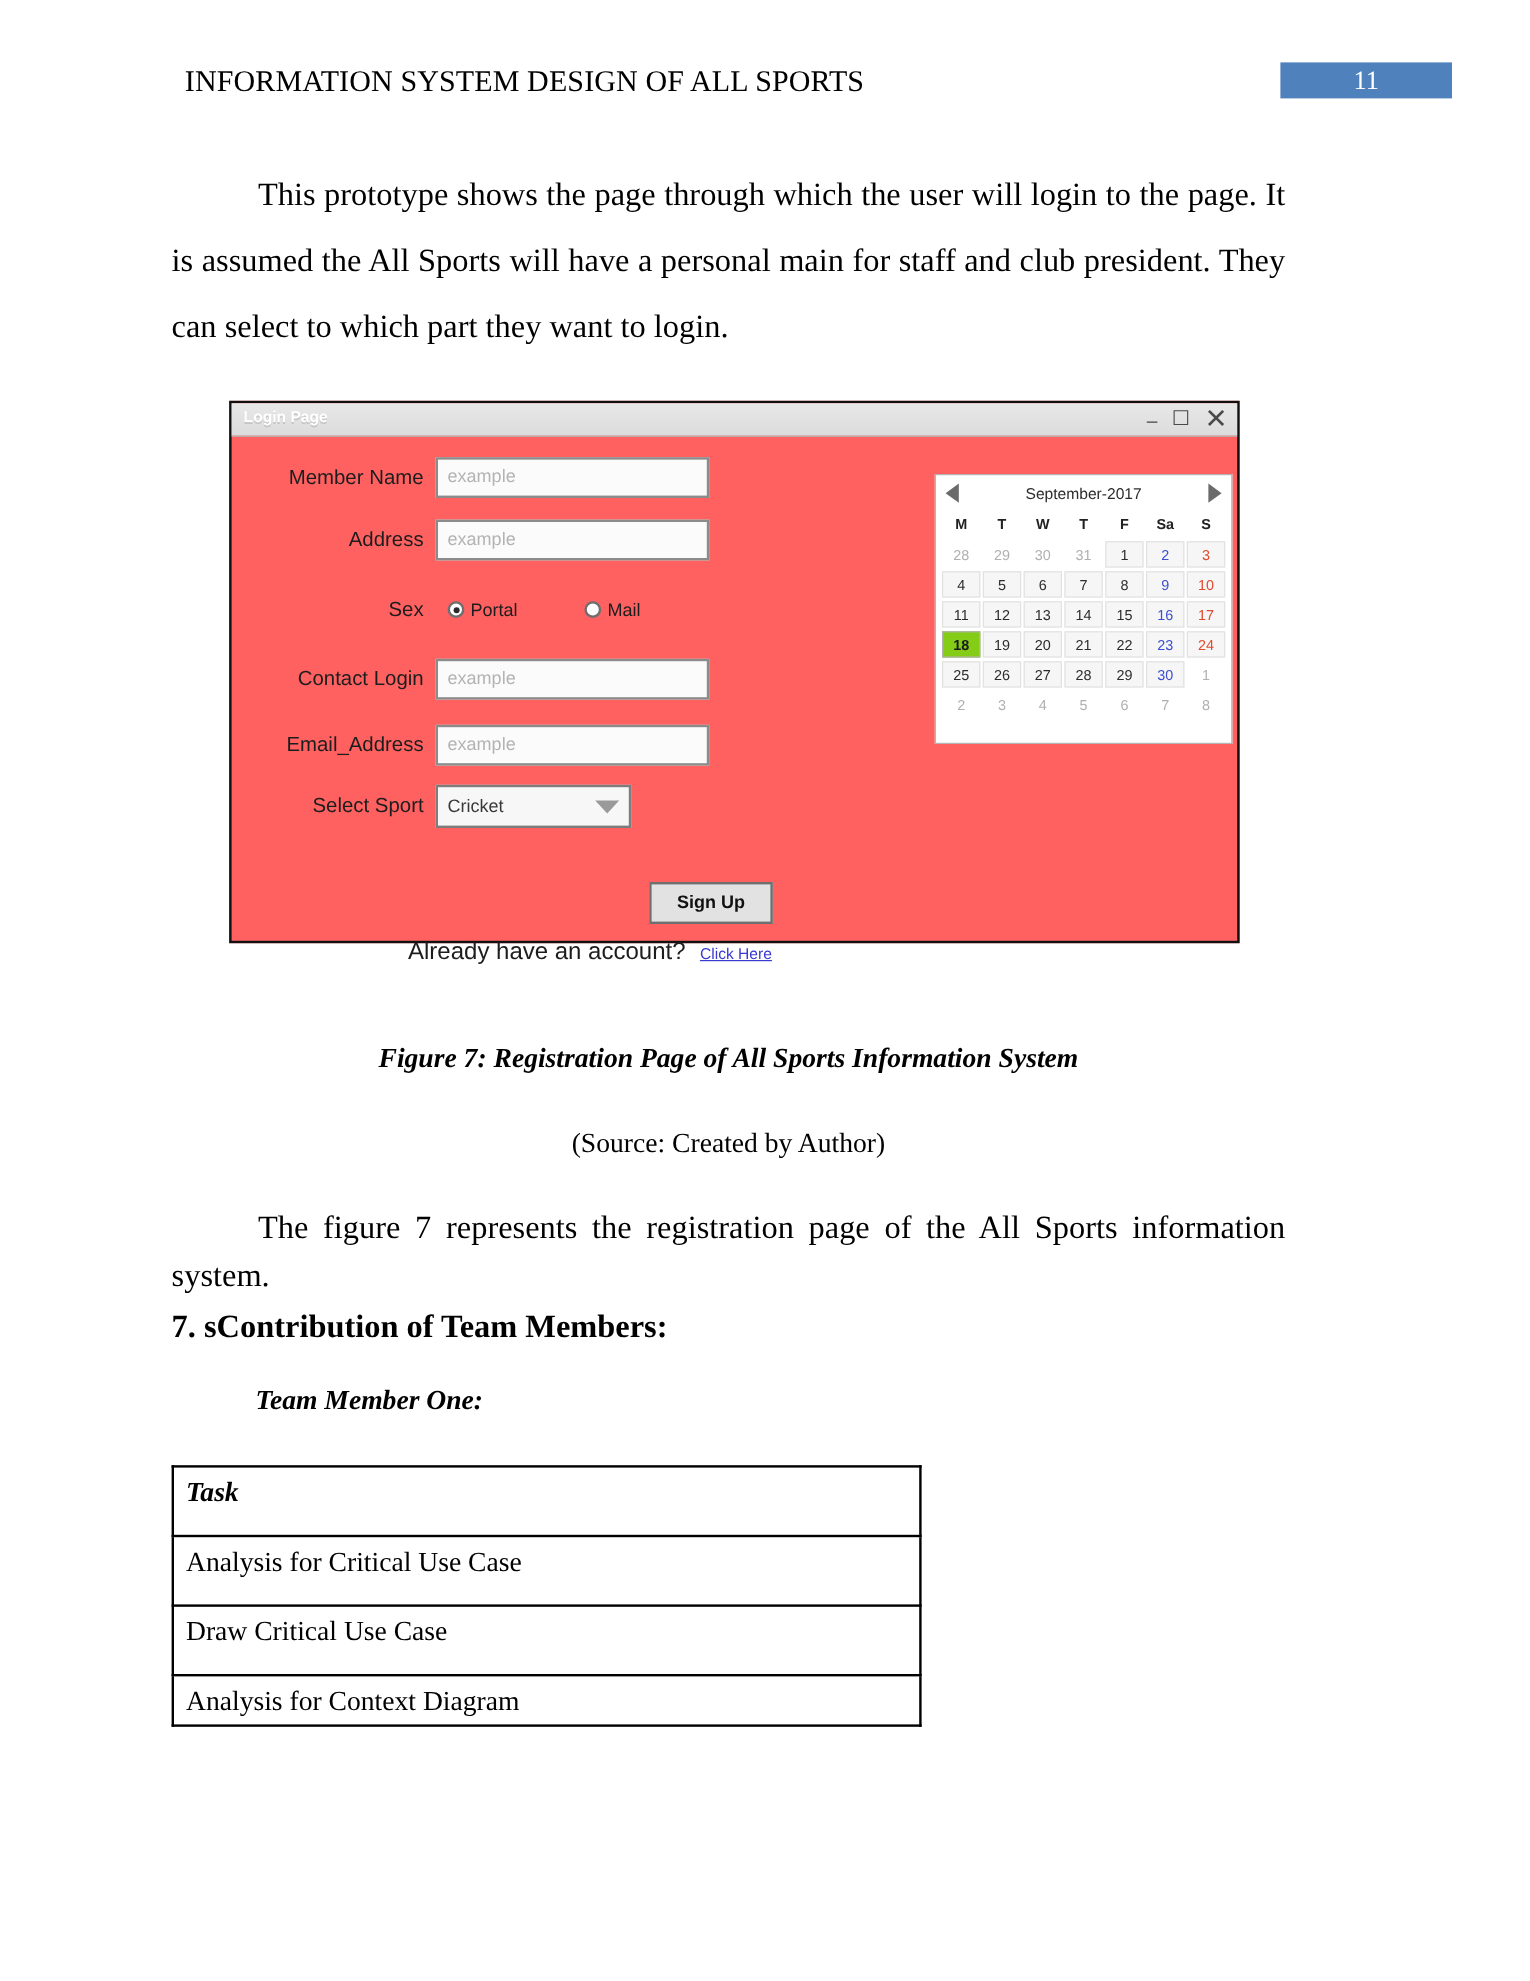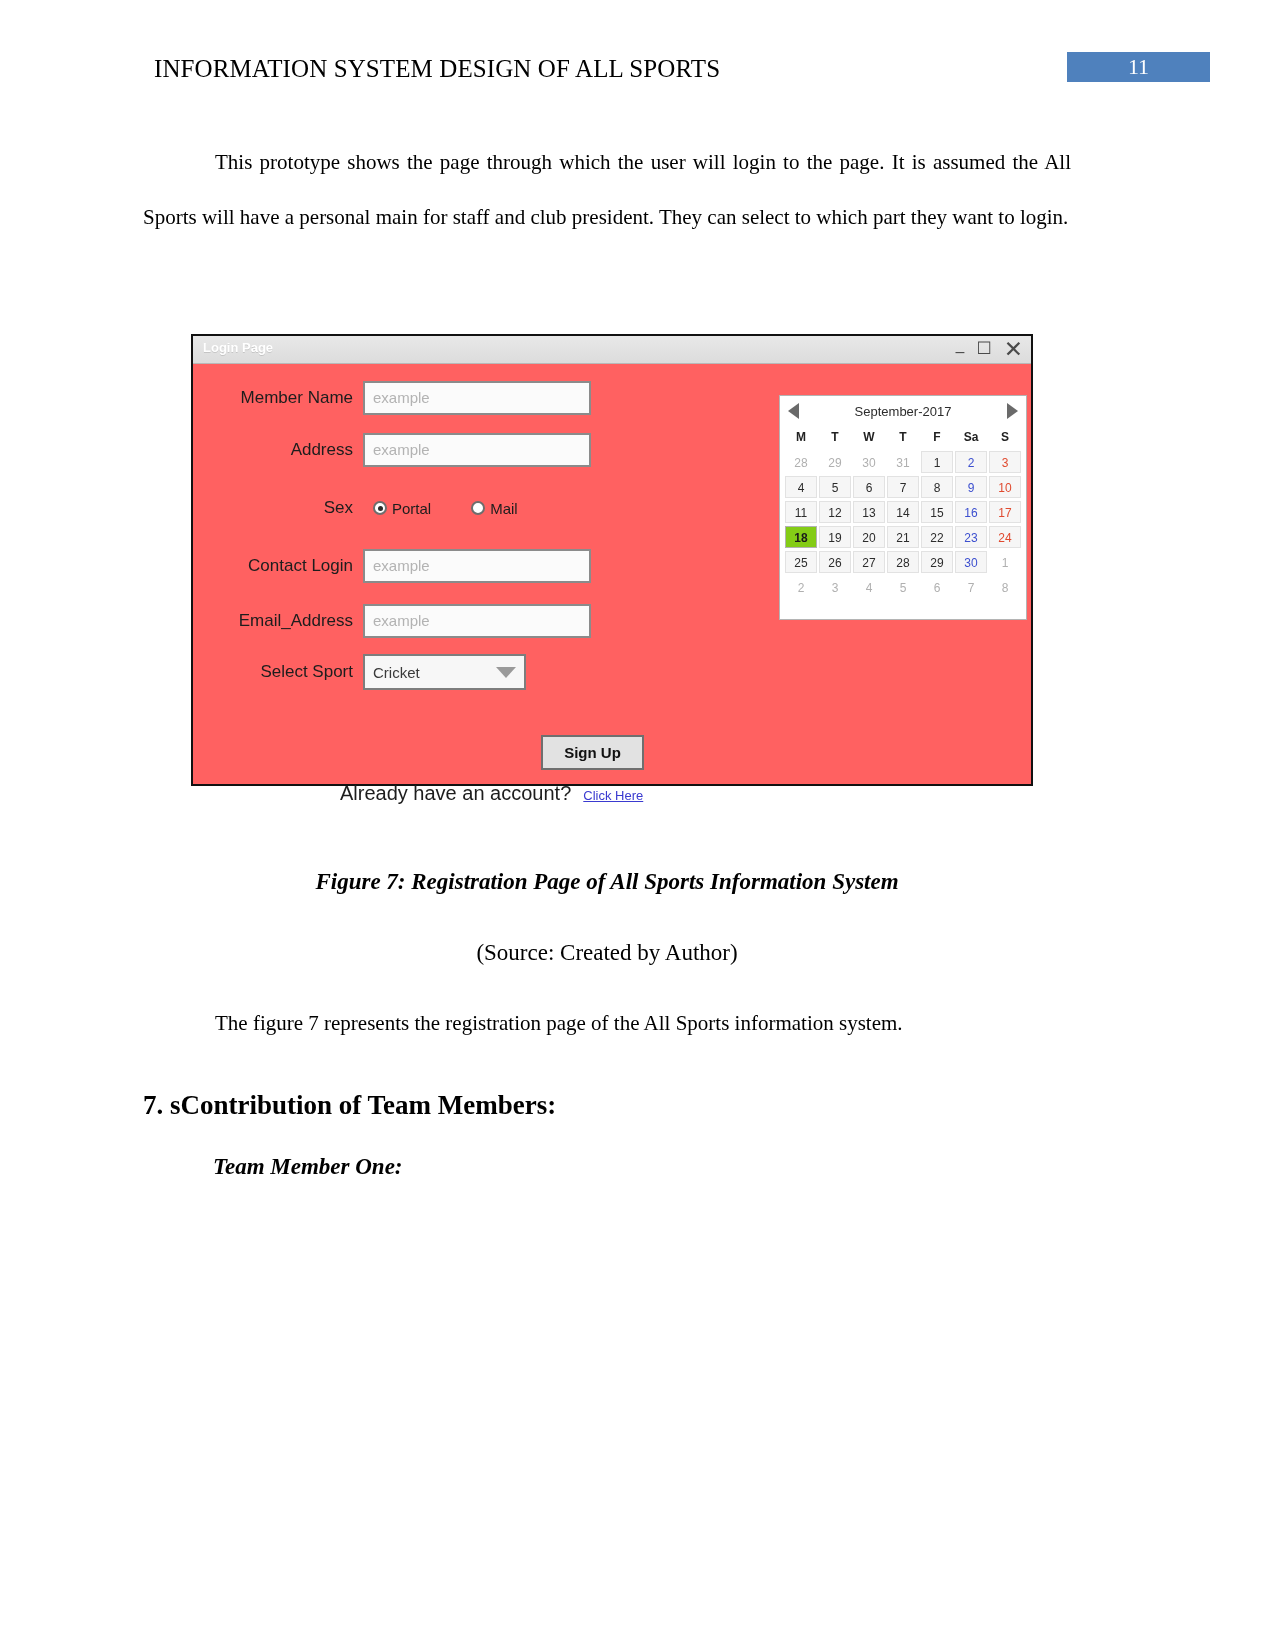--- a/index.html
+++ b/index.html
@@ -50,21 +50,21 @@
     color: #ffffff;
     font-size: 22px;
     line-height: 30px;
     text-align: center;
     box-sizing: border-box;
   }
 
   
   .para {
     position: absolute;
-    font-size: 21px;
+    font-size: 27px;
     line-height: 55px;
     text-align: justify;
     text-justify: inter-word;
   }
   .para-intro {
     left: 143px;
     top: 135px;
     width: 928px;
     text-indent: 72px;
   }
@@ -199,21 +199,21 @@
     color: #b3b3b3;
     padding: 0 8px;
     line-height: 30px;
     display: flex;
     align-items: center;
   }
 
   .radio-group {
     display: flex;
     align-items: center;
-    gap: 40px;
+    gap: 56px;
     padding-left: 10px;
   }
   .radio-item {
     display: flex;
     align-items: center;
     gap: 5px;
     font-family: "Liberation Sans", sans-serif;
     font-size: 15px;
     color: #1d1d1d;
   }
@@ -524,14 +524,30 @@
     </div>
   </div>
 
   <div class="para para-caption">Figure 7: Registration Page of All Sports Information System</div>
   <div class="para para-source">(Source: Created by Author)</div>
   <div class="para para-fig-desc">The figure 7 represents the registration page of the All Sports information system.</div>
 
   <div class="section-heading">7. sContribution of Team Members:</div>
   <div class="sub-heading">Team Member One:</div>
 
+  <table class="task-table">
+    <tbody id="task-table-body">
+        <tr>
+          <td class="head">Task</td>
+        </tr>
+        <tr>
+          <td>Analysis for Critical Use Case</td>
+        </tr>
+        <tr>
+          <td>Draw Critical Use Case</td>
+        </tr>
+        <tr class="last">
+          <td>Analysis for Context Diagram</td>
+        </tr>
+      </tbody>
+  </table>
 
 </div>
 
 </body></html>

